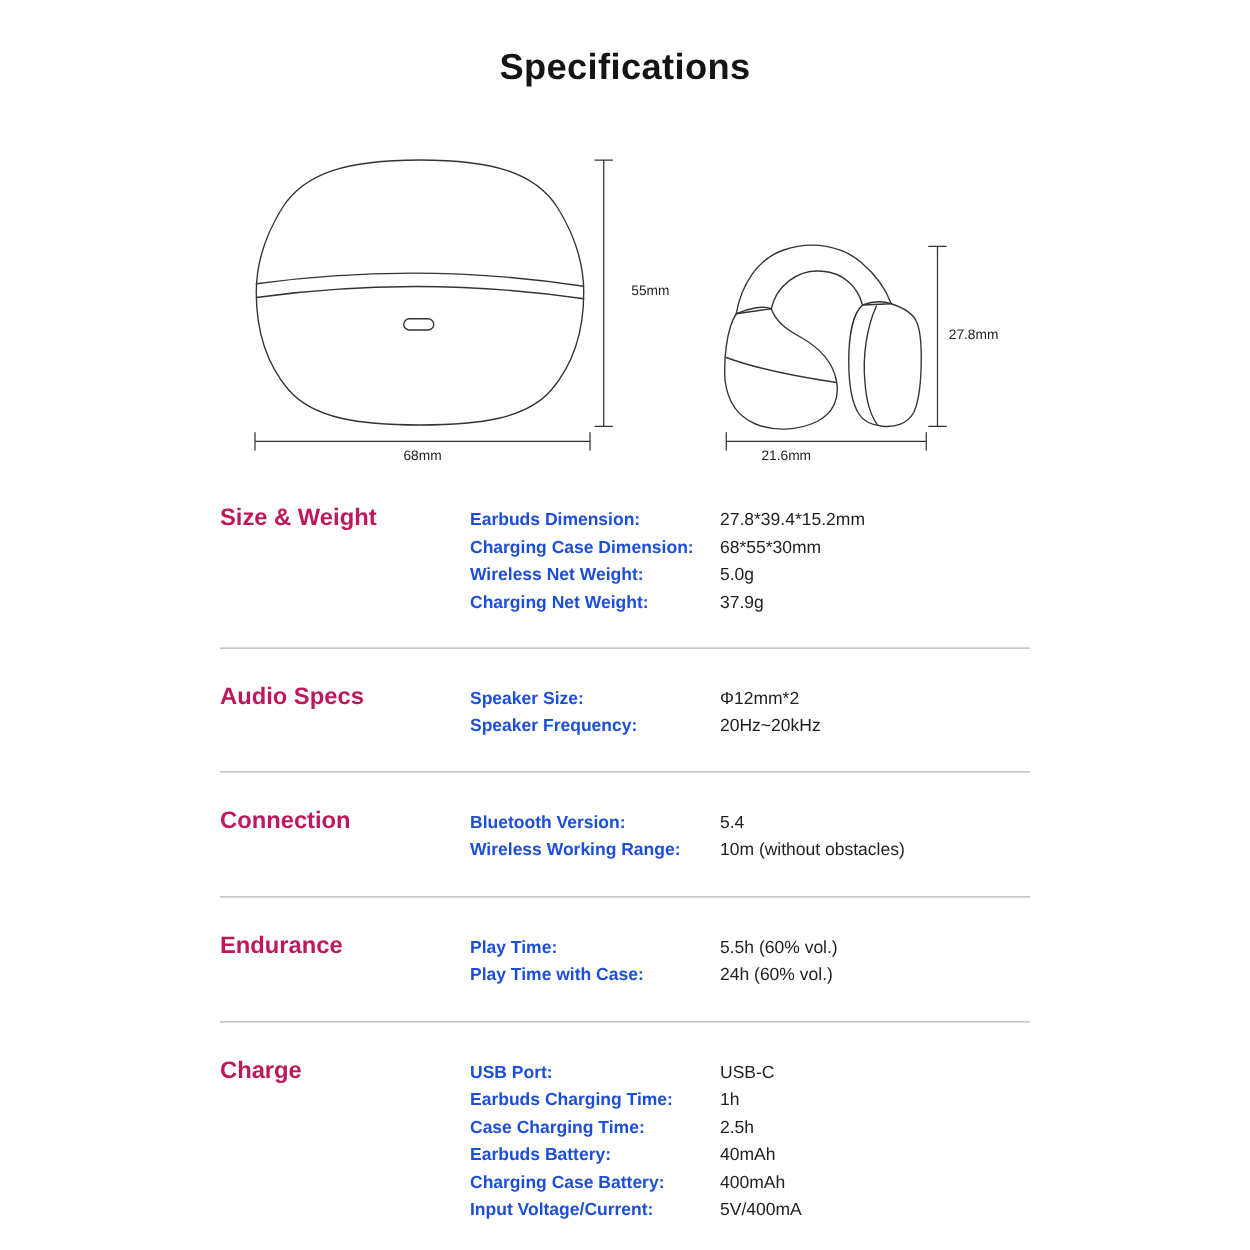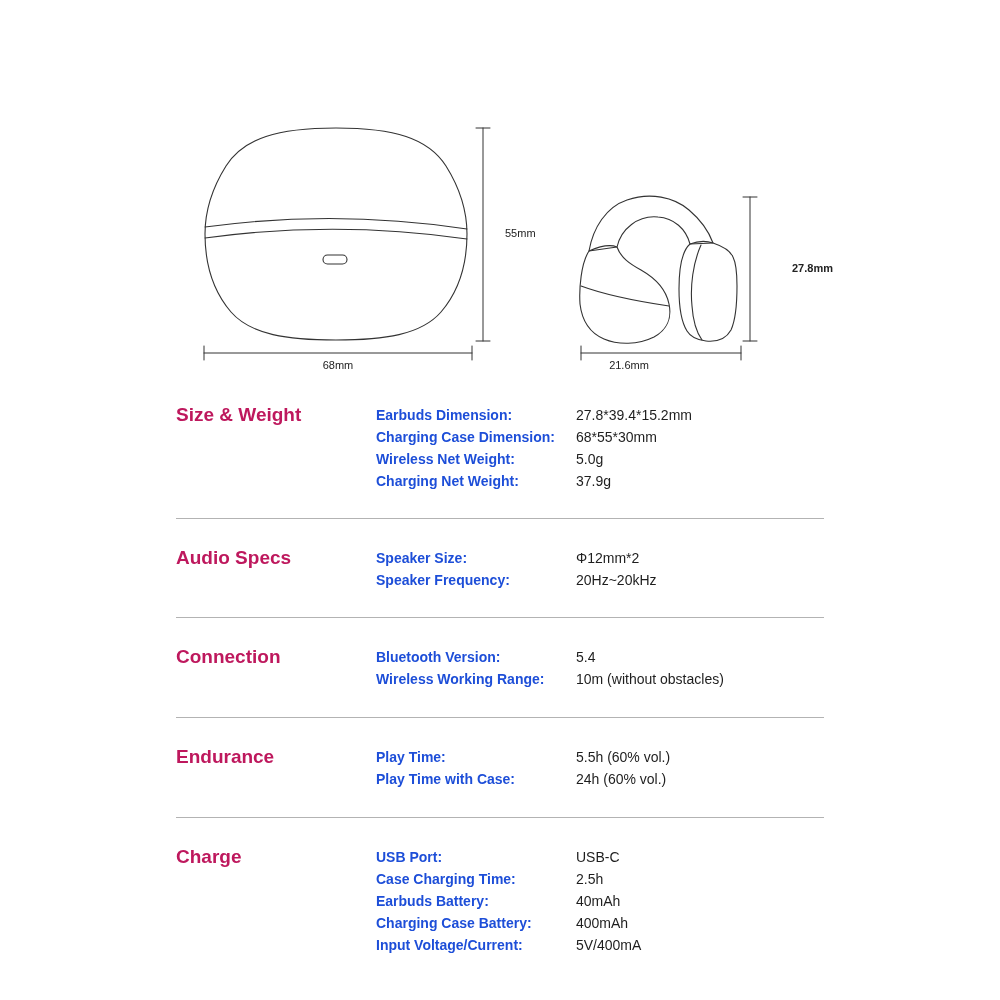--- a/index.html
+++ b/index.html
@@ -91,20 +91,21 @@
     width: 648px;
     height: 1px;
     background: #b3b3b3;
   }
 </style>
 </head>
 <body>
 
 <div class="page">
 
+  <h1 class="page-title">Specifications</h1>
 
   <svg class="diagrams" width="1000" height="390" viewBox="0 0 1000 390">
 
     <g transform="translate(204,127)">
       <path d="M 132 1 C 190 1 224 11 242 39 C 257 63 263 84 263 107
                C 263 136 255 164 237 185 C 217 208 180 213 132 213
                C 84 213 47 208 27 185 C 9 164 1 136 1 107
                C 1 84 7 63 22 39 C 40 11 74 1 132 1 Z"></path>
       <path d="M 1 100 Q 132 82 263 102"></path>
       <path d="M 1 111 Q 132 93 263 112"></path>
@@ -129,21 +130,21 @@
     </g>
 
     <path class="dimline" d="M 476 128 H 490 M 483 128 V 341 M 476 341 H 490"></path>
     <path class="dimline" d="M 204 346 V 360 M 204 353 H 472 M 472 346 V 360"></path>
     <path class="dimline" d="M 743 197 H 757 M 750 197 V 341 M 743 341 H 757"></path>
     <path class="dimline" d="M 581 346 V 360 M 581 353 H 741 M 741 346 V 360"></path>
   </svg>
 
   <div class="dim-label" style="left:493px; top:227px;margin-left:12px;">55mm</div>
   <div class="dim-label center" style="left:288px; top:359px; width:100px;">68mm</div>
-  <div class="dim-label" style="left:792px; top:262px;font-weight:bold;">27.8mm</div>
+  <div class="dim-label" style="left:759px; top:262px;">27.8mm</div>
   <div class="dim-label center" style="left:579px; top:359px; width:100px;">21.6mm</div>
 
   <div class="section" style="top:404px;">
     <div class="section-title">Size &amp; Weight</div>
     <div class="rows">
       <div class="row">
         <div class="label">Earbuds Dimension:</div>
         <div class="value">27.8*39.4*15.2mm</div>
       </div>
       <div class="row">
@@ -208,20 +209,24 @@
   <div class="divider" style="top:817px;"></div>
 
   <div class="section" style="top:846px;">
     <div class="section-title">Charge</div>
     <div class="rows">
       <div class="row">
         <div class="label">USB Port:</div>
         <div class="value">USB-C</div>
       </div>
       <div class="row">
+        <div class="label">Earbuds Charging Time:</div>
+        <div class="value">1h</div>
+      </div>
+      <div class="row">
         <div class="label">Case Charging Time:</div>
         <div class="value">2.5h</div>
       </div>
       <div class="row">
         <div class="label">Earbuds Battery:</div>
         <div class="value">40mAh</div>
       </div>
       <div class="row">
         <div class="label">Charging Case Battery:</div>
         <div class="value">400mAh</div>

